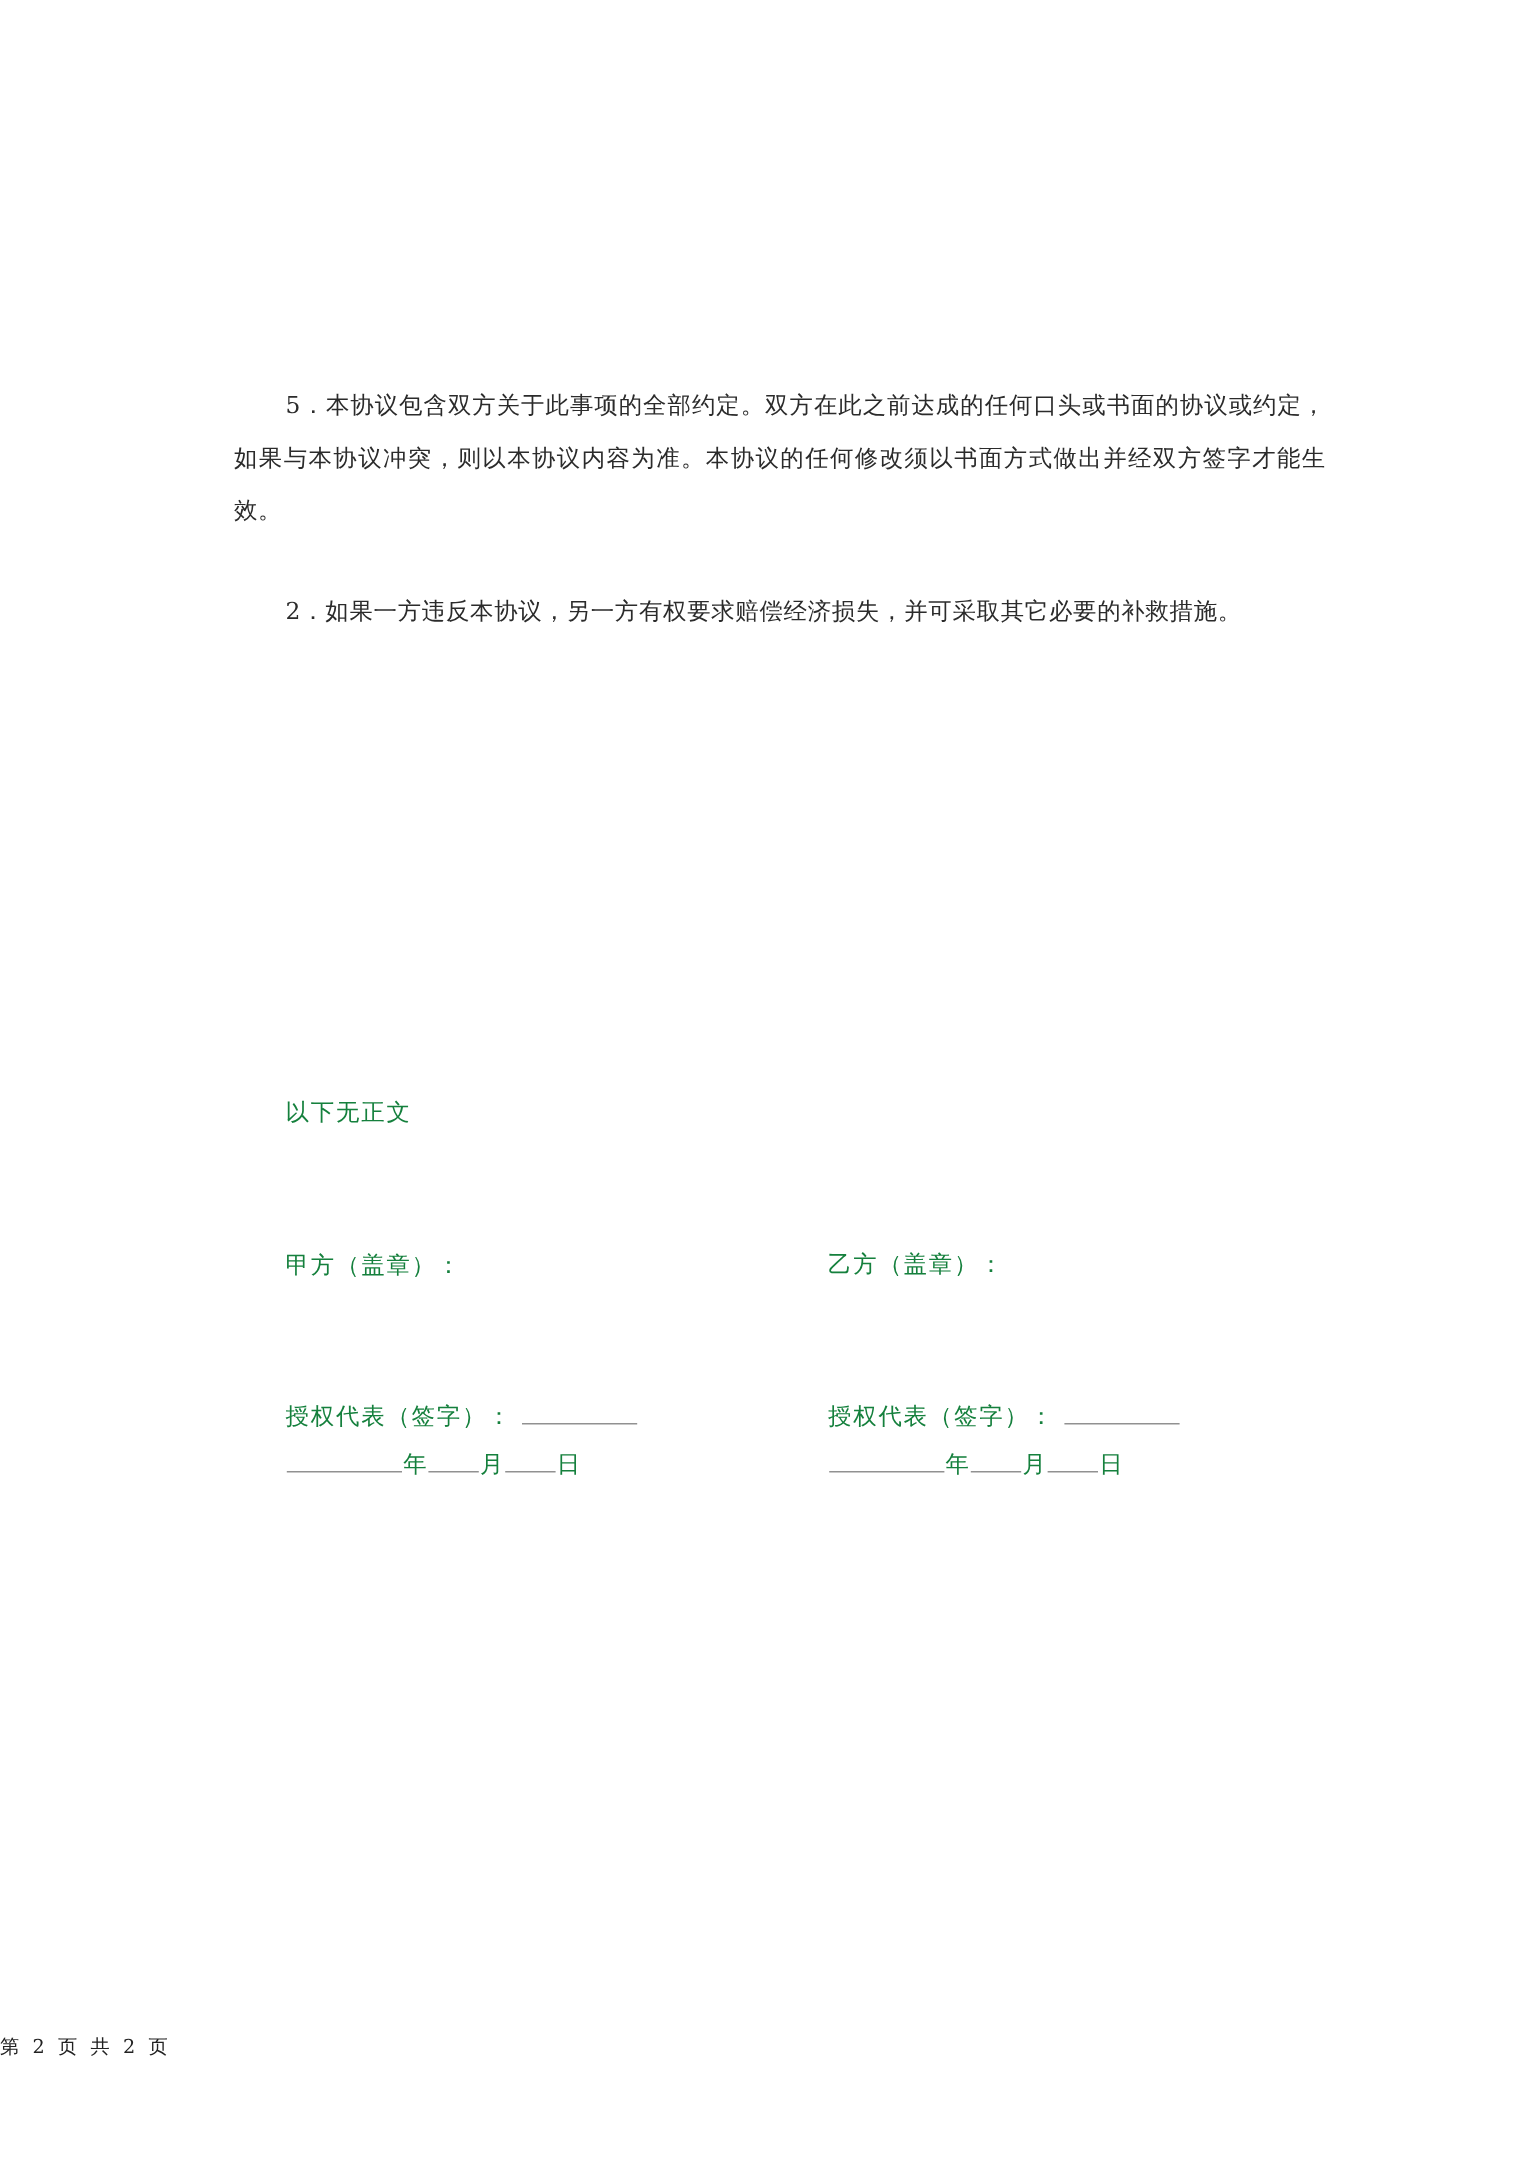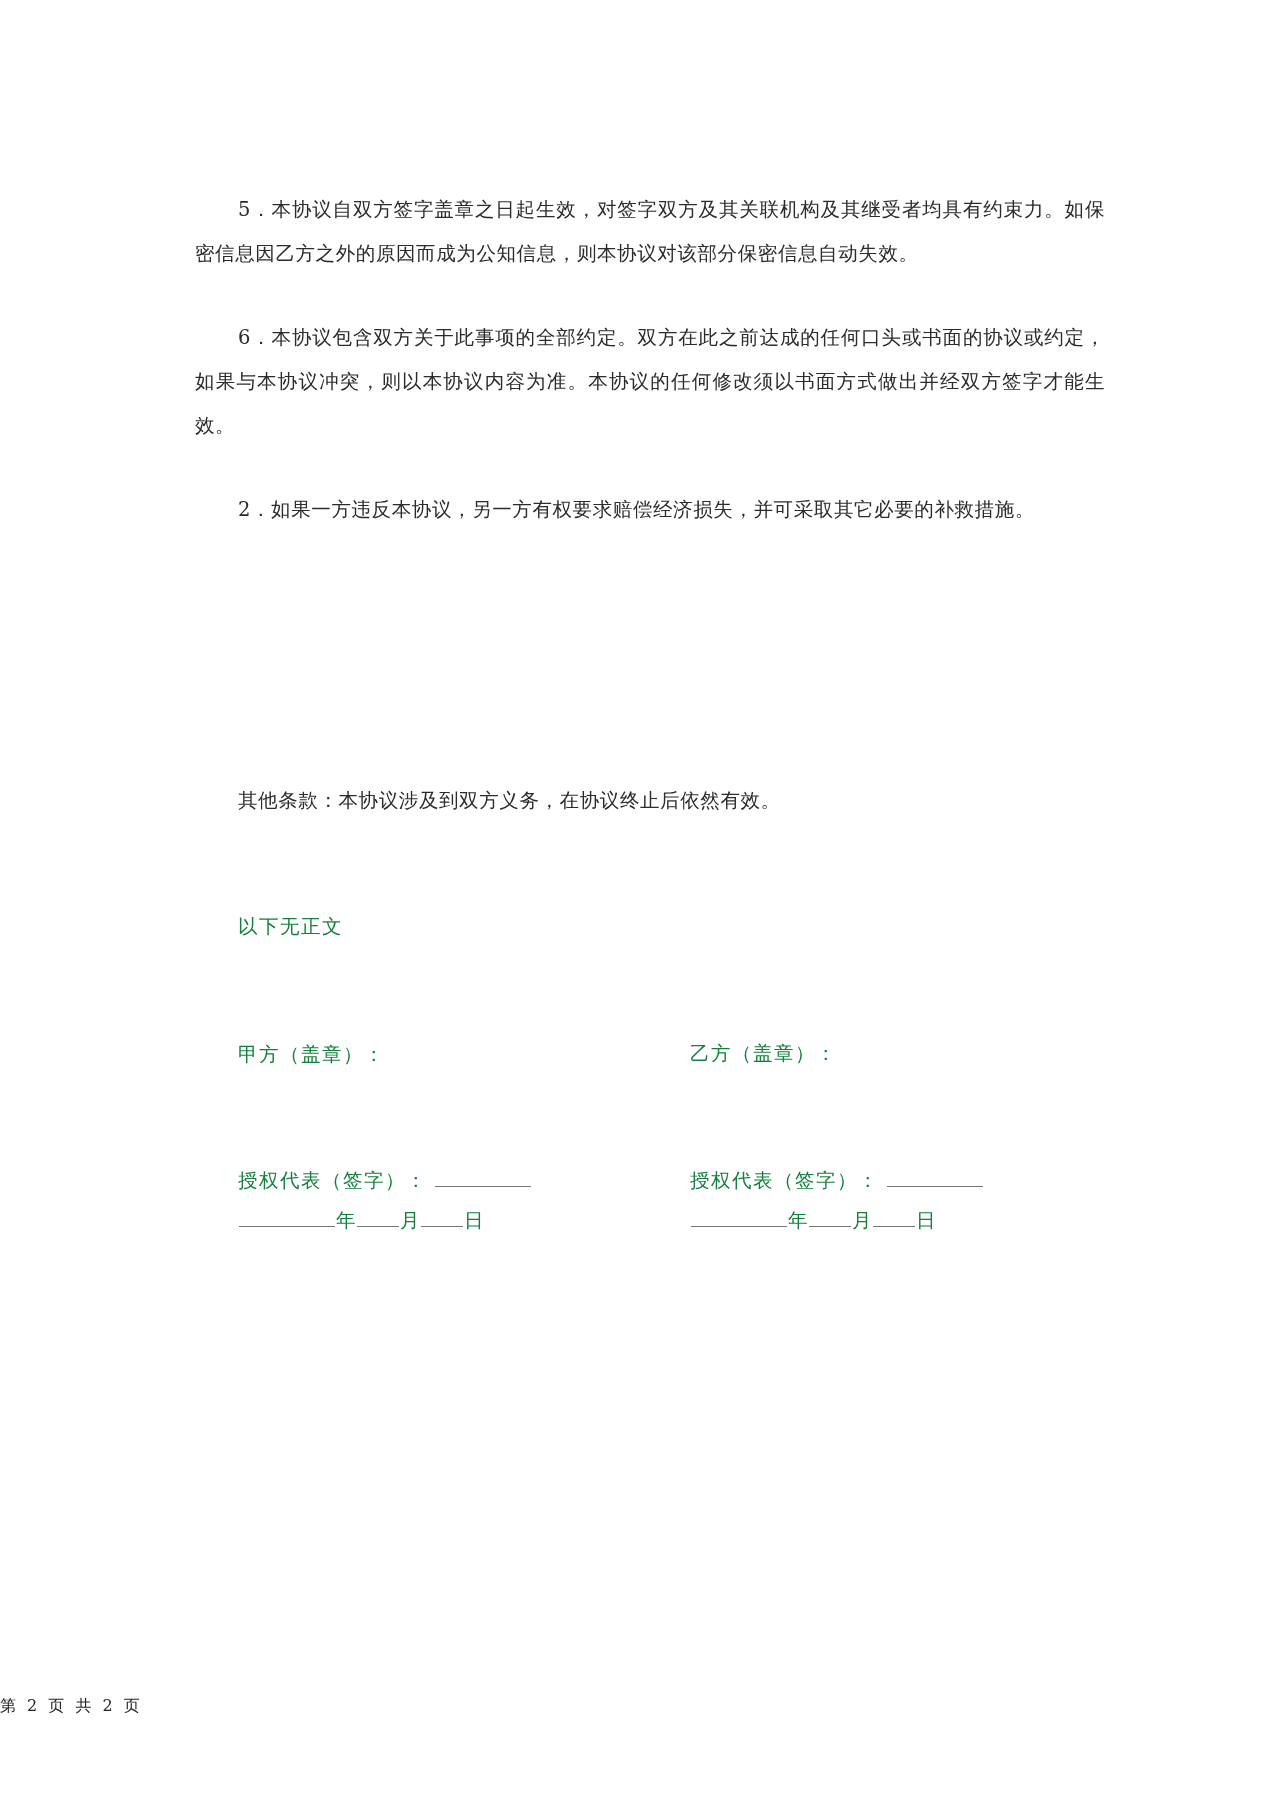--- a/index.html
+++ b/index.html
@@ -67,29 +67,27 @@
       line-height: 24px;
       letter-spacing: 3px;
       color: #222;
     }
   </style>
 </head>
 <body>
 
 <div class="page">
 
-  <p class="para" style="top:188px;">5．本协议自双方签字盖章之日起生效，对签字双方及其关联机构及其继受者均具有约束力。如保密信息因乙方之外的原因而成为公知信息，则本协议对该部分保密信息自动失效。</p>
 
-  <p class="para" style="top:316px;">6．本协议包含双方关于此事项的全部约定。双方在此之前达成的任何口头或书面的协议或约定，如果与本协议冲突，则以本协议内容为准。本协议的任何修改须以书面方式做出并经双方签字才能生效。</p>
+  <p class="para" style="top:316px;">5．本协议包含双方关于此事项的全部约定。双方在此之前达成的任何口头或书面的协议或约定，如果与本协议冲突，则以本协议内容为准。本协议的任何修改须以书面方式做出并经双方签字才能生效。</p>
 
   <p class="para" style="top:488px;">2．如果一方违反本协议，另一方有权要求赔偿经济损失，并可采取其它必要的补救措施。</p>
 
 
 
-  <div class="line-plain" style="top:786px; left:238px;">其他条款：本协议涉及到双方义务，在协议终止后依然有效。</div>
 
   <div class="sig-label" style="top:912px; left:238px;">以下无正文</div>
 
   <div>
     <div class="sig-label" style="top:1040px; left:238px;">甲方（盖章）：</div>
 
     <div class="sig-label" style="top:1166px; left:238px;">
       <span>授权代表（签字）：</span><span class="blank sig-field"></span>
     </div>
 

